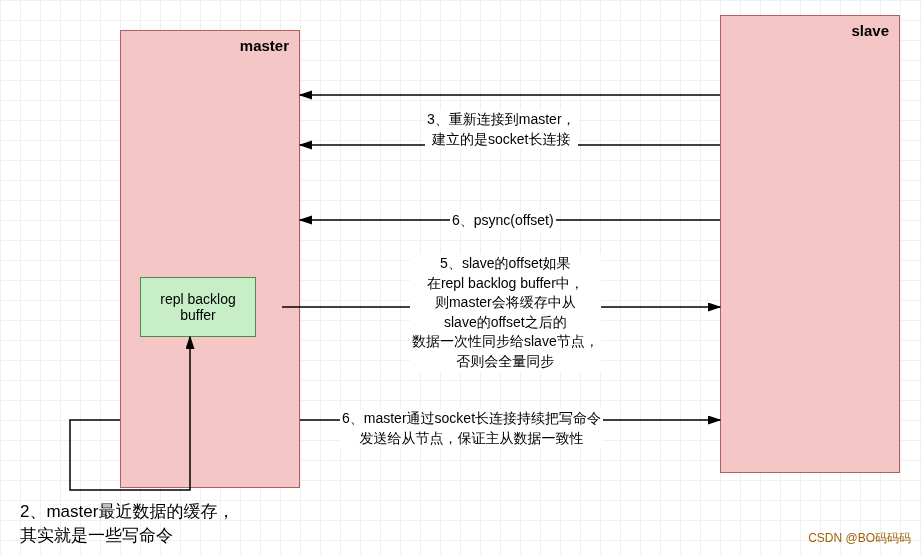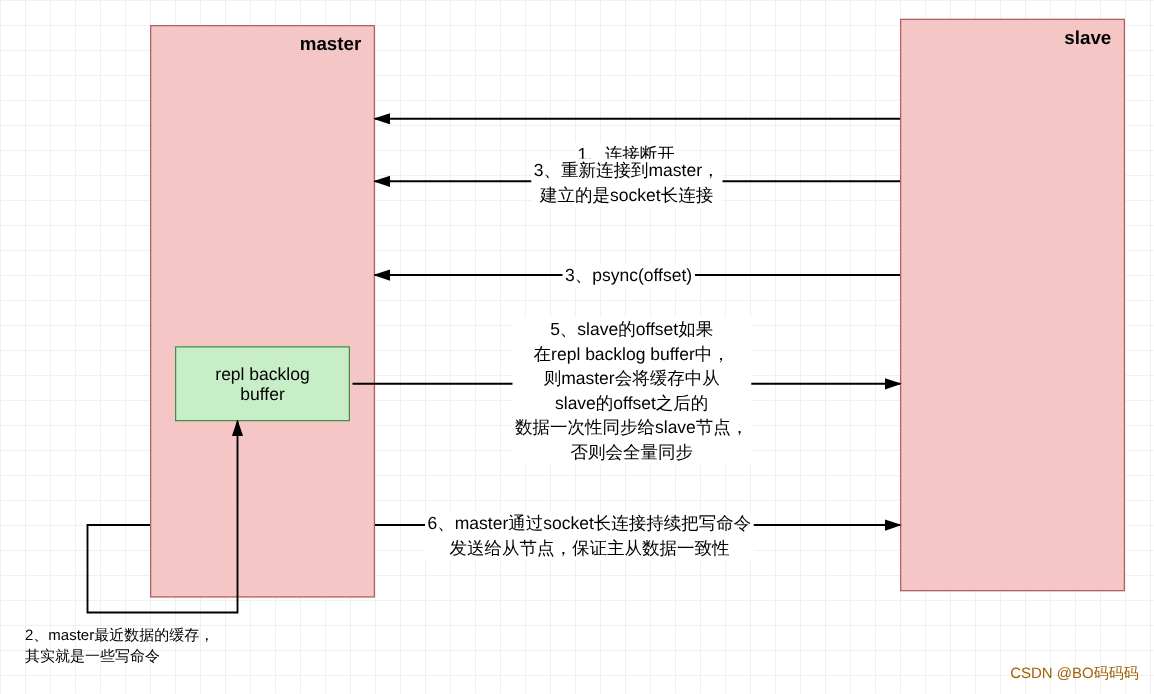--- a/index.html
+++ b/index.html
@@ -15,63 +15,63 @@
         linear-gradient(90deg, #f0f0f0 1px, transparent 1px);
       background-size: 20px 20px;
     }
     .box {
       position: absolute;
       border: 1px solid #b06060;
       background: #f5c6c6;
     }
     .master-box {
       left: 120px;
-      top: 20px;
+      top: 30px;
       width: 180px;
       height: 458px;
     }
     .slave-box {
       left: 720px;
       top: 15px;
       width: 180px;
       height: 458px;
     }
     .box-title {
       position: absolute;
       top: 6px;
       right: 10px;
       font-weight: bold;
       font-size: 15px;
     }
     .buffer-box {
       position: absolute;
       left: 140px;
       top: 277px;
-      width: 140px;
+      width: 116px;
       height: 60px;
       border: 1px solid #4a8a4a;
       background: #c8eec8;
       display: flex;
       align-items: center;
       justify-content: center;
       text-align: center;
       font-size: 14px;
     }
     .label {
       position: absolute;
       text-align: center;
       font-size: 14px;
       line-height: 1.4;
       white-space: nowrap;
       background: #ffffff;
       padding: 0 2px;
     }
     .label-bottom {
       position: absolute;
-      font-size: 12px;
+      font-size: 17px;
       line-height: 1.4;
       text-align: left;
     }
     .watermark {
       position: absolute;
       right: 12px;
       bottom: 8px;
       font-size: 12px;
       color: #a16207;
     }
@@ -106,19 +106,19 @@
   <line x1="720" y1="220" x2="300" y2="220" stroke="#000" stroke-width="1.5" marker-end="url(#arrow)"></line>
 
   <line x1="282" y1="307" x2="720" y2="307" stroke="#000" stroke-width="1.5" marker-end="url(#arrow)"></line>
 
   <line x1="300" y1="420" x2="720" y2="420" stroke="#000" stroke-width="1.5" marker-end="url(#arrow)"></line>
 
   <polyline points="120,420 70,420 70,490 190,490 190,337" fill="none" stroke="#000" stroke-width="1.5" marker-end="url(#arrow)"></polyline>
 </svg>
 
 <div class="label" style="left:460px; top:86px;margin-top:28px;">1、连接断开</div>
-<div class="label" style="left:425px; top:127px;">3、重新连接到master，<br>建立的是socket长连接</div>
-<div class="label" style="left:450px; top:211px;">3、psync(offset)</div>
+<div class="label" style="left:425px; top:110px;">3、重新连接到master，<br>建立的是socket长连接</div>
+<div class="label" style="left:450px; top:211px;">6、psync(offset)</div>
 <div class="label" style="left:410px; top:254px;">5、slave的offset如果<br>在repl backlog buffer中，<br>则master会将缓存中从<br>slave的offset之后的<br>数据一次性同步给slave节点，<br>否则会全量同步</div>
 <div class="label" style="left:340px; top:409px;text-align:center;">6、master通过socket长连接持续把写命令<br>发送给从节点，保证主从数据一致性</div>
 <div class="label-bottom" style="left:20px; top:500px;">2、master最近数据的缓存，<br>其实就是一些写命令</div>
 
 <div class="watermark">CSDN @BO码码码</div>
 
 </body></html>

